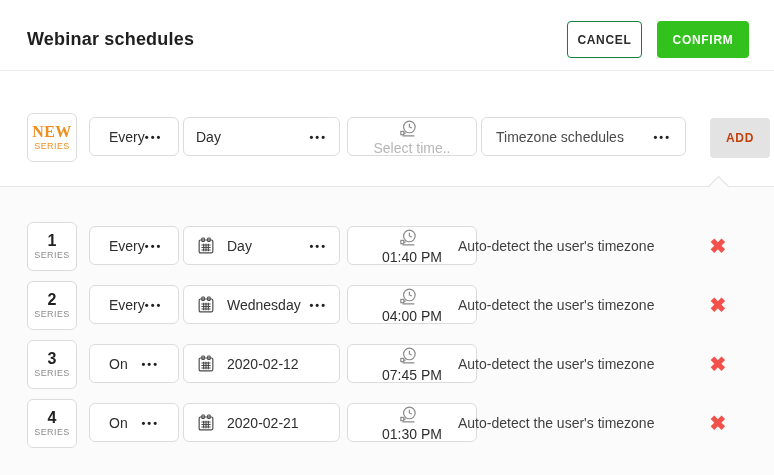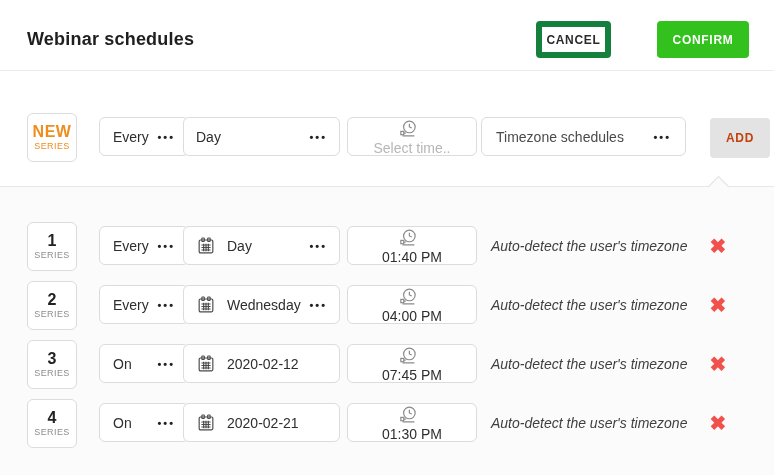--- a/index.html
+++ b/index.html
@@ -2,48 +2,48 @@
 <html style="--accent-orange: #ef8d1f; --confirm-green: #33c11e; --delete-red: #f2504b;"><head>
 <meta charset="utf-8">
 <style>
   html,body{margin:0;padding:0;background:#fff;font-family:"Liberation Sans",sans-serif;}
   .app{position:relative;width:774px;height:475px;background:#fff;overflow:hidden;}
 
   
   .header{position:absolute;top:0;left:0;right:0;height:71px;background:#fff;border-bottom:1px solid #ececec;box-sizing:border-box;}
   .title{position:absolute;left:27px;top:29px;font-size:18px;font-weight:bold;color:#1f1f1f;letter-spacing:.2px;}
   .btn{position:absolute;top:21px;height:37px;border-radius:4px;font-size:12px;font-weight:bold;letter-spacing:.7px;display:flex;align-items:center;justify-content:center;cursor:pointer;box-sizing:border-box;}
-  .btn-cancel{left:536px;width:75px;background:#fff;border:6px solid #15803d;color:#2b2b2b;box-shadow:0 1px 2px rgba(0,0,0,.04);}
+  .btn-cancel{left:567px;width:75px;background:#fff;border:1px solid #15803d;color:#2b2b2b;box-shadow:0 1px 2px rgba(0,0,0,.04);}
   .btn-confirm{left:657px;width:92px;background:var(--confirm-green,#33c11e);border:none;color:#fff;}
 
   
   .mid{position:absolute;top:71px;left:0;right:0;height:115px;background:#fff;}
   .bottom{position:absolute;top:186px;left:0;right:0;bottom:0;background:#fbfbfb;border-top:1px solid #e7e7e7;box-sizing:border-box;}
   .caret{position:absolute;top:179px;left:711px;width:14px;height:14px;background:#fbfbfb;border-left:1px solid #dedede;border-top:1px solid #dedede;transform:rotate(45deg);z-index:2;}
 
   
   .srow{position:absolute;left:0;right:0;height:50px;}
   .box{position:absolute;background:#fff;border:1px solid #dcdcdc;border-radius:6px;box-sizing:border-box;display:flex;align-items:center;}
   .badge{left:27px;top:0;width:50px;height:49px;flex-direction:column;justify-content:center;gap:1px;}
   .badge .num{font-size:16px;font-weight:bold;color:#222;line-height:16px;}
   .badge .series{font-size:9px;font-weight:normal;color:#8d8d8d;letter-spacing:.4px;line-height:10px;}
   .badge.new .num,.badge.new .series{color:var(--accent-orange,#ef8d1f);}
-  .badge.new .num{letter-spacing:.5px;}
-
-  .freq-box{left:99px;top:4px;width:90px;height:39px;padding:0 13px;justify-content:space-between;cursor:pointer;}
+  .badge.new .num{letter-spacing:.5px;font-family:Liberation Serif, serif;}
+
+  .freq-box{left:89px;top:4px;width:90px;height:39px;padding:0 19px;justify-content:space-between;cursor:pointer;}
   .day-box{left:183px;top:4px;width:157px;height:39px;padding:0 12px;cursor:pointer;}
   .time-box{left:347px;top:4px;width:130px;height:39px;padding:0 11px;cursor:pointer;flex-direction:column;}
   .tzsel-box{left:481px;top:4px;width:205px;height:39px;padding:0 14px;justify-content:space-between;cursor:pointer;}
   .field-text{font-size:14px;color:#2e2e2e;white-space:nowrap;}
   .placeholder{color:#b6b6b6;}
   .dots{font-size:11px;font-weight:bold;color:#1f1f1f;letter-spacing:2px;white-space:nowrap;}
   .day-box .icon{margin-right:11px;display:flex;}
   .day-box .dots{margin-left:auto;}
   .time-box .icon{margin-right:9px;display:flex;}
-  .tz-text{position:absolute;left:491px;top:0;height:48px;line-height:48px;font-size:14px;color:#3f3f3f;white-space:nowrap;font-style:italic;}
+  .tz-text{position:absolute;left:458px;top:0;height:48px;line-height:48px;font-size:14px;color:#3f3f3f;white-space:nowrap;}
   .delete{position:absolute;left:704px;top:0;width:28px;height:48px;display:flex;align-items:center;justify-content:center;font-size:20px;font-weight:bold;color:var(--delete-red,#f2504b);cursor:pointer;}
   .add-btn{position:absolute;left:690px;top:5px;width:60px;height:40px;background:#e3e3e3;border-radius:4px;display:flex;align-items:center;justify-content:center;font-size:12px;font-weight:bold;letter-spacing:.7px;color:#c2410c;cursor:default;margin-left:20px;}
 
   svg{display:block;}
 </style>
 </head>
 <body>
 
 <div class="app">
 

